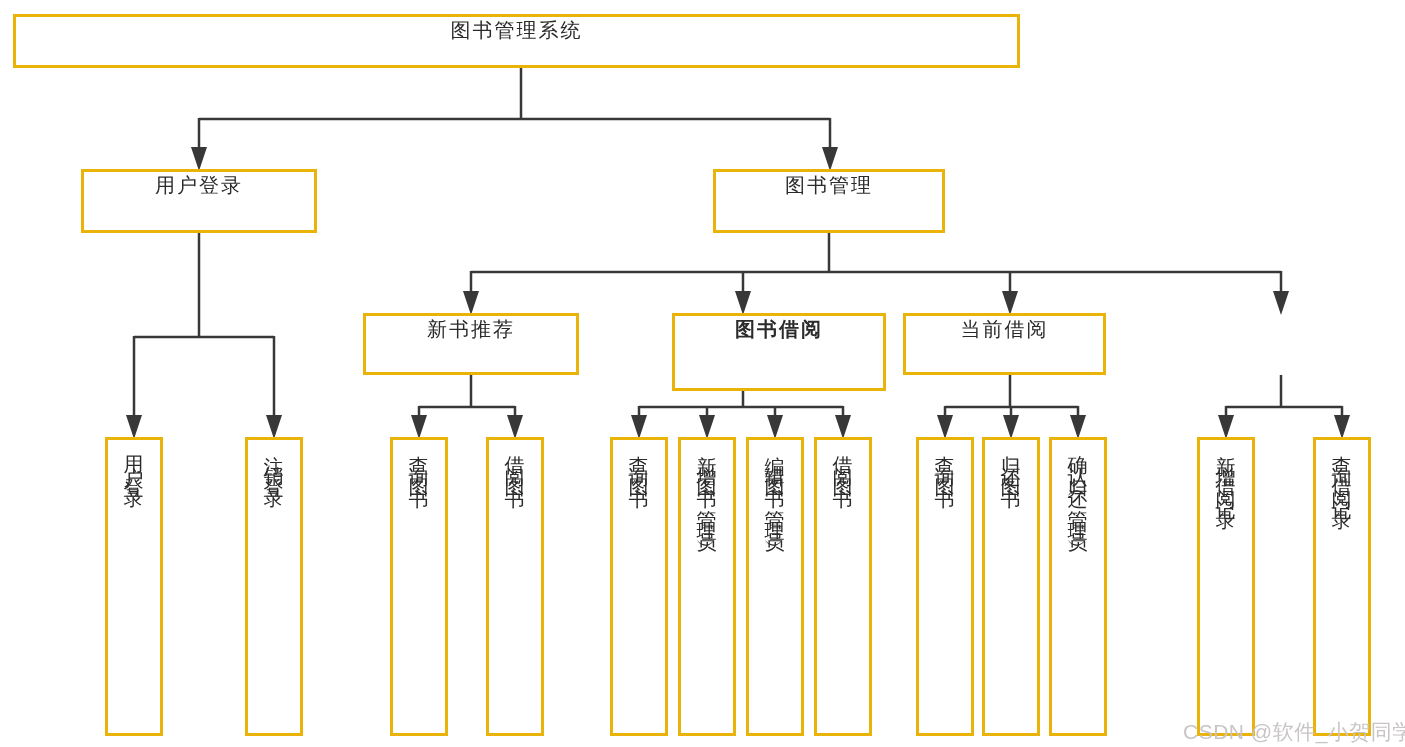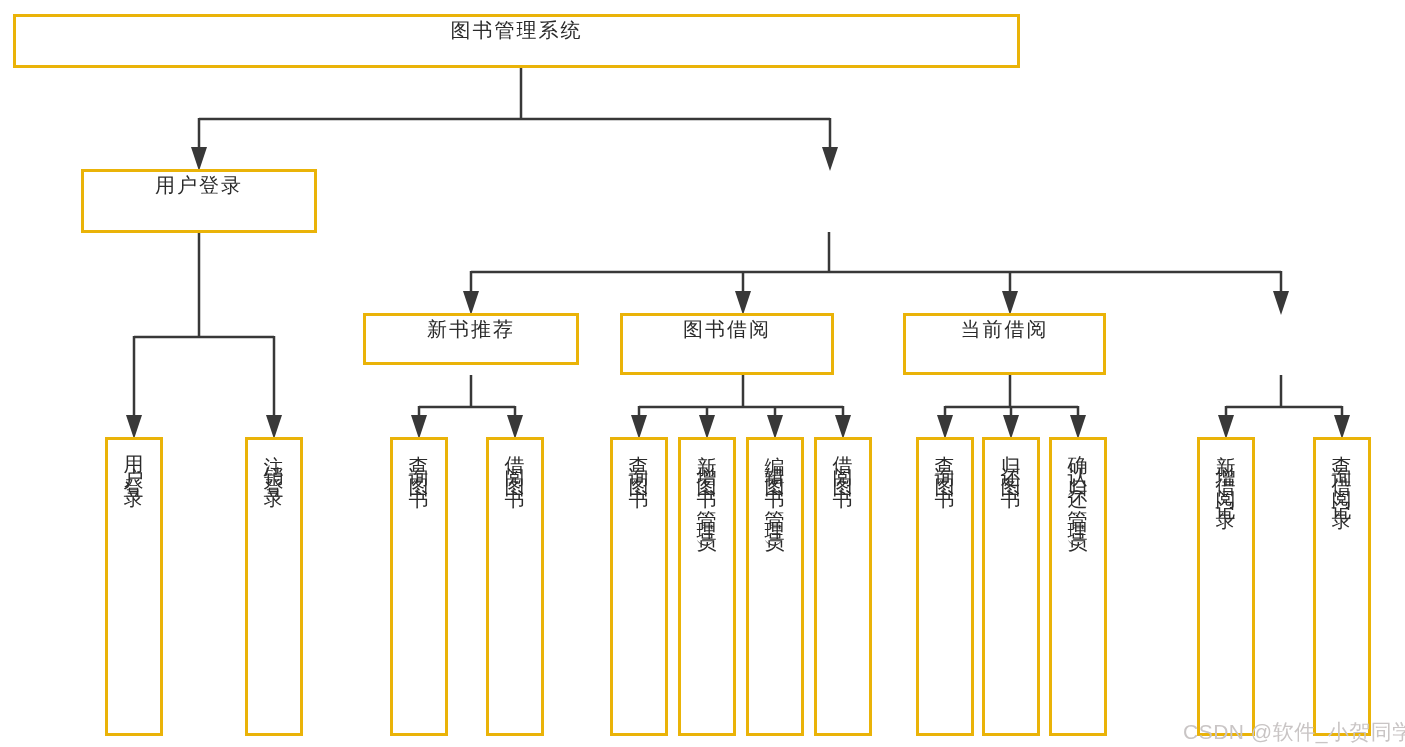--- a/index.html
+++ b/index.html
@@ -98,25 +98,28 @@
     </g>
   </svg>
 
   <div class="box h" style="left:13px; top:14px; width:1007px; height:54px;">
     <span>图书管理系统</span>
   </div>
 
   <div class="box h" style="left:81px; top:169px; width:236px; height:64px;">
     <span>用户登录</span>
   </div>
+  <div class="box h" style="left:713px; top:169px; width:232px; height:64px;">
+    <span>图书管理</span>
+  </div>
 
-  <div class="box h" style="left:363px; top:313px; width:216px; height:52px;">
+  <div class="box h" style="left:363px; top:313px; width:216px; height:62px;">
     <span>新书推荐</span>
   </div>
-  <div class="box h" style="left:620px; top:313px; width:214px; height:62px;">
+  <div class="box h" style="left:672px; top:313px; width:214px; height:78px;font-weight:bold;">
     <span>图书借阅</span>
   </div>
   <div class="box h" style="left:903px; top:313px; width:203px; height:62px;">
     <span>当前借阅</span>
   </div>
 
   <div class="box v" style="left:105px; top:437px; width:58px; height:299px;">
     <span>用户登录</span>
   </div>
   <div class="box v" style="left:245px; top:437px; width:58px; height:299px;">

